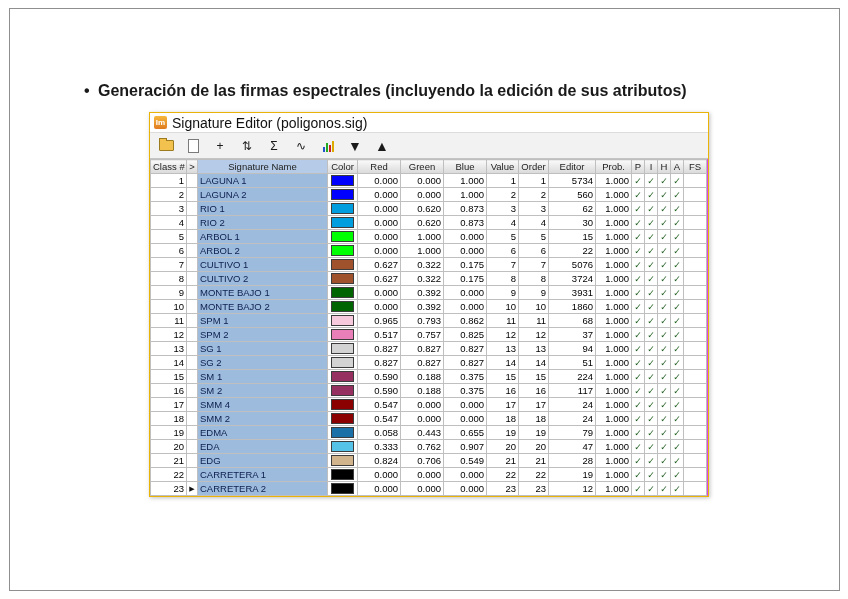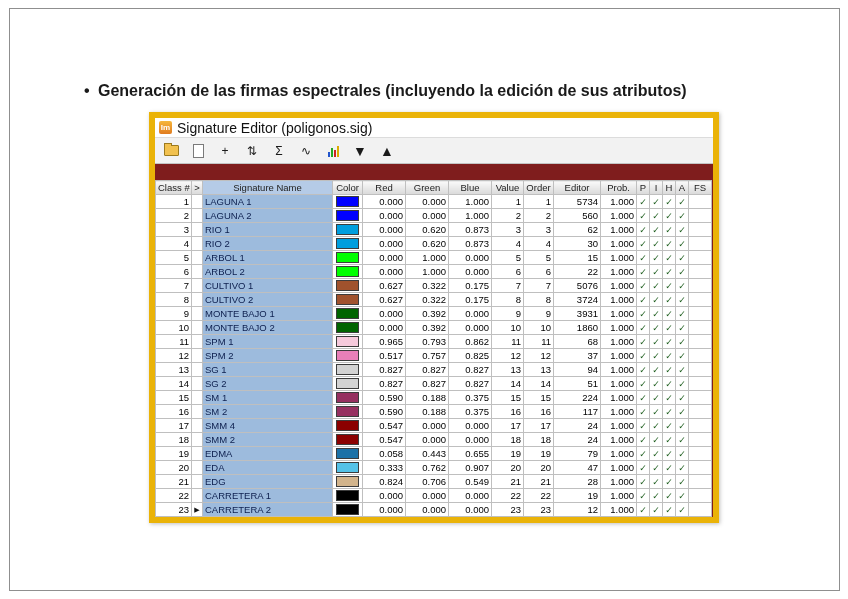--- a/index.html
+++ b/index.html
@@ -5,42 +5,42 @@
   html,body{margin:0;padding:0;}
   body{
     width:848px;height:599px;position:relative;background:#ffffff;
     font-family:"Liberation Sans",sans-serif;color:#000;overflow:hidden;
   }
   .sheet{position:absolute;left:9px;top:8px;right:8px;bottom:8px;border:1px solid #8f8f8f;background:#fff;}
   .bullet-line{position:absolute;left:84px;top:82px;font-size:16px;font-weight:bold;color:#1a1a1a;white-space:nowrap;}
   .bullet-line .bullet{display:inline-block;width:14px;}
 
   
-  .window{position:absolute;left:149px;top:112px;width:558px;background:#7f1d1d;
-    border:6px solid #eab308;box-shadow:1px 1px 4px rgba(0,0,0,.25);}
+  .window{position:absolute;left:149px;top:112px;width:558px;background:#d946ef;
+    border:1px solid #eab308;box-shadow:1px 1px 4px rgba(0,0,0,.25);}
   .titlebar{height:19px;display:flex;align-items:center;gap:5px;padding:0 4px;background:#ffffff;border-bottom:1px solid #dcdcdc;}
   .app-icon{width:13px;height:13px;border-radius:2px;background:linear-gradient(#f6b73c,#e07b1f);
     color:#fff;font-size:8px;font-weight:bold;display:flex;align-items:center;justify-content:center;flex:0 0 auto;}
   .title{font-size:14px;color:#111;white-space:nowrap;}
 
   .menubar{height:17px;display:flex;align-items:center;gap:15px;padding:0 7px;font-size:11px;border-bottom:1px solid #e4e4e4;background:#fff;}
   .menu-item{cursor:default;}
 
   .toolbar{height:25px;display:flex;align-items:center;gap:7px;padding:0 6px;background:#f2f2f2;border-bottom:1px solid #c4c4c4;}
   .tool{width:20px;height:20px;display:flex;align-items:center;justify-content:center;cursor:default;}
   .tool .char{font-size:12px;line-height:1;color:#1a1a1a;}
   .tool .char.big{font-size:14px;}
   .icon-folder{display:block;width:13px;height:9px;background:#f2c14e;border:1px solid #9c7a1e;border-radius:1px;position:relative;}
   .icon-folder::before{content:"";position:absolute;left:-1px;top:-3px;width:6px;height:2px;background:#f2c14e;border:1px solid #9c7a1e;border-bottom:none;}
   .icon-page{display:block;width:9px;height:12px;background:#fff;border:1px solid #7a7a7a;}
   .icon-bars{display:flex;align-items:flex-end;gap:1px;height:13px;}
   .icon-bars i{display:block;width:2px;}
 
   
-  table{border-collapse:collapse;table-layout:fixed;width:556px;font-size:9.5px;margin-top:16px;}
+  table{border-collapse:collapse;table-layout:fixed;width:556px;font-size:9.5px;}
   th,td{border:1px solid #bfbfbf;height:13px;padding:0 2px;overflow:hidden;white-space:nowrap;font-weight:normal;}
   th{background:linear-gradient(#fafafa,#d9d9d9);text-align:center;font-size:9.5px;color:#222;}
   th.name-h{background:#b5cbe7;}
   td{background:#fff;}
   td.num{text-align:right;}
   td.center{text-align:center;}
   td.name{background:#9dbbdd;color:#0d1f4e;}
   td.check{color:#1f5f1f;font-size:9px;text-align:center;}
   td.marker{font-size:7px;text-align:center;color:#111;padding:0;}
   .swatch{height:9px;margin:1px 1px;border:1px solid #3c3c3c;}

